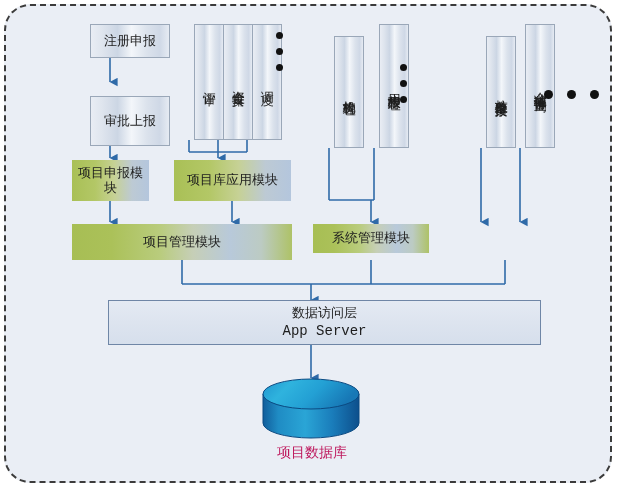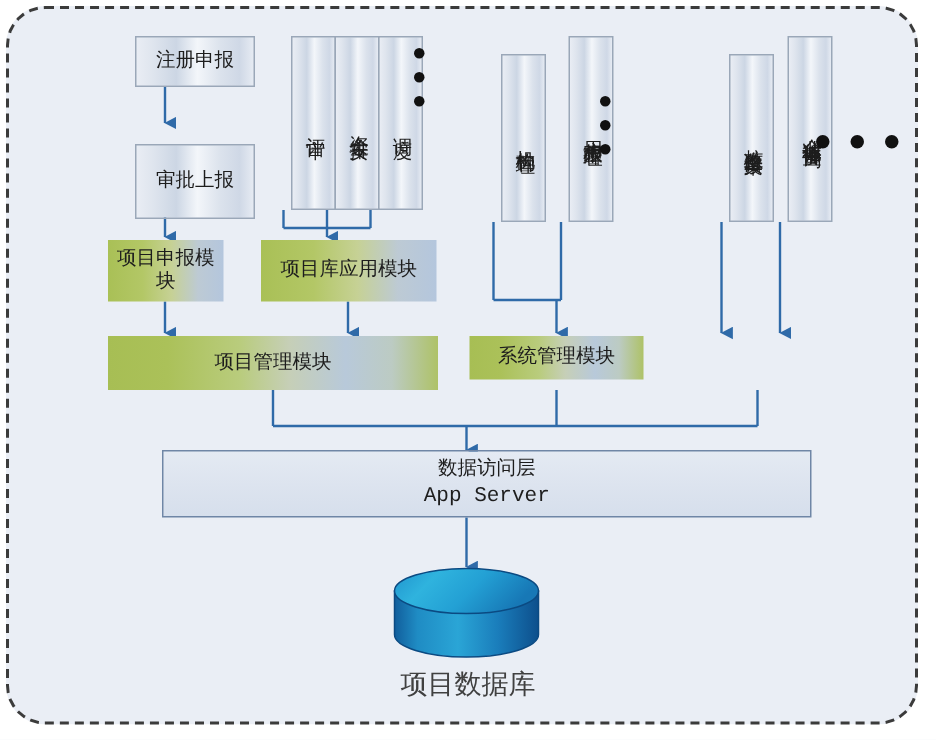--- a/index.html
+++ b/index.html
@@ -127,22 +127,22 @@
     top: 378px;
     width: 98px;
     height: 62px;
   }
   .db-label {
     position: absolute;
     left: 232px;
     top: 444px;
     width: 160px;
     text-align: center;
-    font-size: 18px;
-    color: #404040;
+    font-size: 14px;
+    color: #be185d;
   }
 </style>
 </head>
 <body>
 
 <div id="canvas">
 
   <div id="frame"></div>
 
   <svg id="wires" viewBox="0 0 624 493" xmlns="http://www.w3.org/2000/svg">

